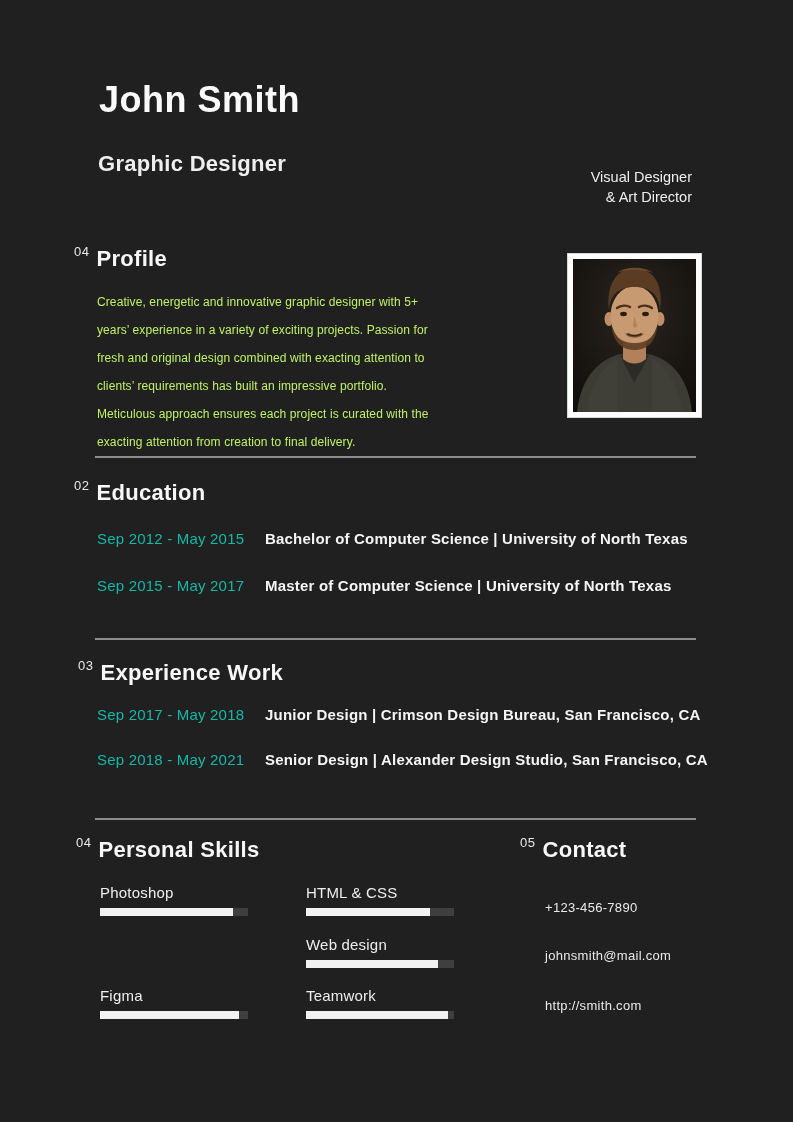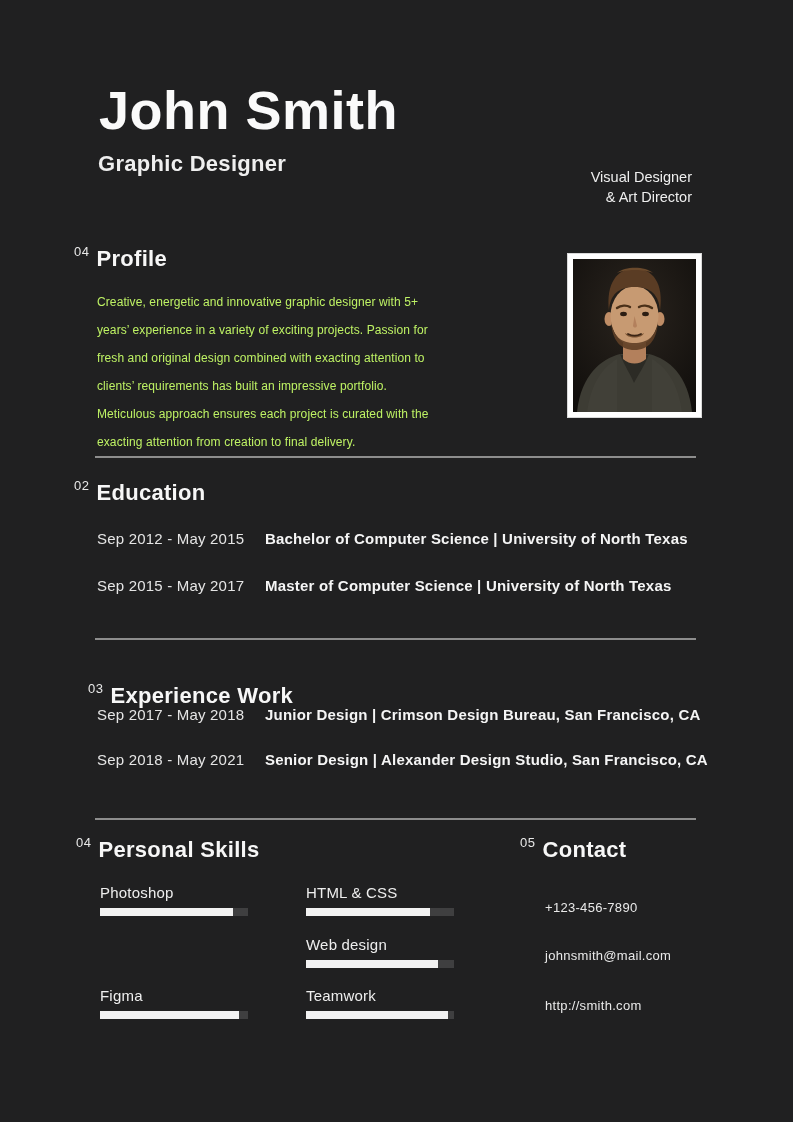--- a/index.html
+++ b/index.html
@@ -13,21 +13,21 @@
     color: #f2f2f2;
     overflow: hidden;
   }
 
   
   .name {
     position: absolute;
     left: 99px;
     top: 78px;
     margin: 0;
-    font-size: 54px;
+    font-size: 36px;
     font-weight: bold;
     letter-spacing: 0.5px;
     color: #fafafa;
     line-height: 1.2;
   }
   .subtitle {
     position: absolute;
     left: 98px;
     top: 151px;
     font-size: 22px;
@@ -104,21 +104,21 @@
     position: absolute;
     left: 97px;
     width: 620px;
     display: flex;
     align-items: baseline;
   }
   .row-date {
     flex: none;
     width: 168px;
     font-size: 15px;
-    color: #e5e5e5;
+    color: #14b8a6;
     letter-spacing: 0.2px;
   }
   .row-detail {
     font-size: 15px;
     font-weight: bold;
     color: #f5f5f5;
     letter-spacing: 0.2px;
   }
 
   
@@ -212,21 +212,21 @@
     <span class="row-date">Sep 2012 - May 2015</span>
     <span class="row-detail">Bachelor of Computer Science | University of North Texas</span>
   </div>
   <div class="row" style="top:577px;">
     <span class="row-date">Sep 2015 - May 2017</span>
     <span class="row-detail">Master of Computer Science | University of North Texas</span>
   </div>
 
   <div class="divider" style="top:638px;"></div>
 
-  <div class="sec-head" style="left:88px; top:658px;margin-top:23px;">
+  <div class="sec-head" style="left:78px; top:658px;">
     <span class="sec-num">03</span><span class="sec-title">Experience Work</span>
   </div>
   <div class="row" style="top:706px;">
     <span class="row-date">Sep 2017 - May 2018</span>
     <span class="row-detail">Junior Design | Crimson Design Bureau, San Francisco, CA</span>
   </div>
   <div class="row" style="top:751px;">
     <span class="row-date">Sep 2018 - May 2021</span>
     <span class="row-detail">Senior Design | Alexander Design Studio, San Francisco, CA</span>
   </div>

